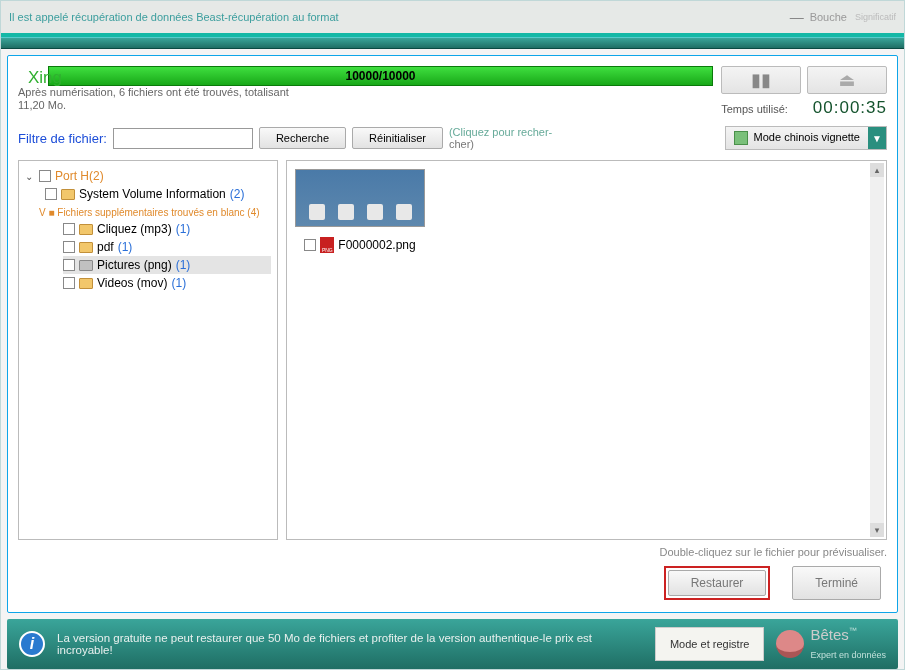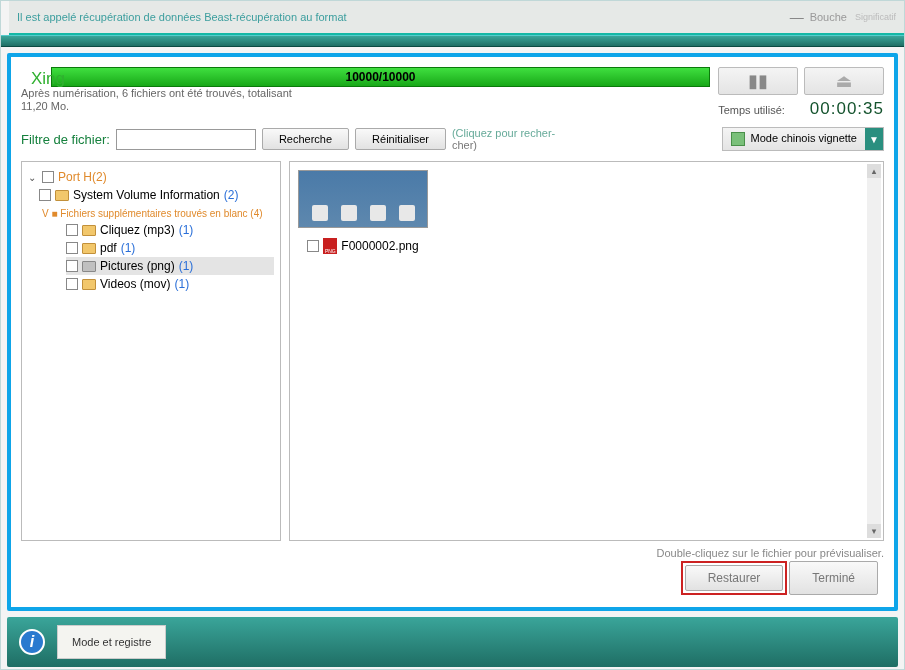--- a/index.html
+++ b/index.html
@@ -1,80 +1,80 @@
 <!DOCTYPE html>
 <html><head>
 <meta charset="utf-8">
 <style>
   * { box-sizing: border-box; font-family: Arial, sans-serif; }
   body { margin: 0; padding: 0; width: 905px; height: 670px; background: #f4f4f4; border: 1px solid #c0d8d8; overflow: hidden; }
   
-  .titlebar { height: 24px; background: #e6e9e7; display: flex; align-items: center; padding: 16px 8px; font-size: 11px; color: #3c9e9e; border-bottom: 2px solid #14b8a6; margin-left: 8px; }
+  .titlebar { height: 24px; background: #e6e9e7; display: flex; align-items: center; padding: 16px 8px; font-size: 11px; color: #3c9e9e; border-bottom: 4px solid #14b8a6; }
   .titlebar-spacer { flex: 1; }
   .title-btn { color: #888; font-size: 14px; margin: 0 6px; cursor: pointer; }
   .title-text-2 { color: #999; font-size: 11px; margin-right: 8px;}
   .title-text-3 { color: #bbb; font-size: 9px;}
   
   .ribbon { height: 12px; background: linear-gradient(#3aa59a, #1f6e64); border-top: 1px solid #5cc; border-bottom: 1px solid #0a4a42; }
   
-  .mainpanel { margin: 6px; background: #fff; border: 4px solid #0ea5e9; border-radius: 2px; padding: 10px; height: 558px; position: relative; }
+  .mainpanel { margin: 6px; background: #fff; border: 1px solid #0ea5e9; border-radius: 2px; padding: 10px; height: 558px; position: relative; }
   
   .top-row { display: flex; align-items: flex-start; gap: 8px; }
   .progress-col { flex: 1; }
   .xing { position: absolute; left: 20px; top: 12px; color: #30b030; font-size: 17px; }
   .progressbar { margin-left: 30px; height: 20px; background: linear-gradient(#3fdf3f, #18a818); border: 1px solid #0a7a0a; display:flex; align-items:center; justify-content:center; font-weight:bold; font-size:12px; color:#000;}
   .scanstatus { margin-left: 0px; font-size: 11px; color: #666; margin-top: 0; line-height: 13px;}
   
   .ctrlcol { display:flex; flex-direction:column; align-items:flex-end; gap:4px;}
   .ctrlbtns { display:flex; gap:6px;}
   .ctrlbtn { width: 80px; height: 28px; background: linear-gradient(#f4f4f4,#e4e4e4); border:1px solid #bbb; border-radius:2px; display:flex; align-items:center; justify-content:center; font-size:18px; color:#888;}
   .timelabel { font-size:11px; color:#555; }
   .timeval { font-size: 17px; color: #14532d; letter-spacing:1px;}
   
   .filterrow { display:flex; align-items:center; gap:6px; margin-top: 8px; position:relative;}
-  .filterlbl { font-size: 13px; color:#15803d; }
+  .filterlbl { font-size: 13px; color:#1d4ed8; }
   .filterinput { width: 140px; height: 21px; border:1px solid #999; }
   .btn { font-size:11px; padding: 4px 16px; background:linear-gradient(#f9f9f9,#e2e2e2); border:1px solid #aaa; border-radius:2px; cursor:pointer;}
   .hint { font-size:11px; color:#777;}
   .hint-top { color:#6a9;}
   .spacer { flex:1; }
   .viewsel { display:flex; align-items:center; border:1px solid #bbb; background:linear-gradient(#f4f4f4,#e4e4e4); height:24px;}
   .viewsel .viewtxt { font-size:11px; padding: 0 8px; display:flex; align-items:flex-start; gap:6px;}
   .viewsel .drop { background:#2a8f7f; color:#fff; width:18px; display:flex;align-items:center;justify-content:center; height:100%; font-size:10px;}
   
   .content { display:flex; gap:8px; margin-top:10px; height: 380px;}
   .tree { width: 260px; border:1px solid #bbb; padding:6px; font-size:12px; overflow:auto;}
   .tree-row { display:flex; align-items:center; gap:4px; padding:2px 0;}
   .tree-row.selected { background:#e4e4e4;}
   .chevron { width:10px; display:inline-block; font-size:10px; color:#555;}
   .cb { width:12px; height:12px; border:1px solid #888; display:inline-block; background:#fff;}
   .foldericon { width:14px; height:11px; background:#f2c76b; border:1px solid #c2903a; display:inline-block; border-radius:1px;}
   .foldericon.grey { background:#c0c0c0; border-color:#888;}
   .count { color:#2a6fd8;}
   .orange { color:#e08a2c;}
   .tl0 { margin-left: 0px;}
-  .tl1 { margin-left: 11px;}
+  .tl1 { margin-left: 20px;}
   .suplabel { font-size:10px; color:#e08a2c; margin-left:14px; margin-top:4px; margin-bottom:2px;}
   .tl2 { margin-left: 38px;}
   
   .filespane { flex:1; border:1px solid #bbb; position:relative; padding:8px; display:flex; align-items:flex-start; gap:20px;}
   .scroll { position:absolute; right:2px; top:2px; bottom:2px; width:14px; background:#f0f0f0;}
   .scroll .up, .scroll .down { height:14px; background:#ddd; display:flex; align-items:center; justify-content:center; font-size:9px; color:#666;}
   .scroll .track { position:absolute; top:14px; bottom:14px; left:0; right:0;}
   
   .fileitem { display:flex; flex-direction:column; align-items:center; width:130px;}
   .thumb { width:130px; height:58px; background: linear-gradient(#4a7aa8, #5e88ae); border:1px solid #999; position:relative; display:flex; align-items:flex-end; justify-content:space-around; padding:6px;}
   .deskicon { width:16px; height:16px; background:#e8e8e8; border-radius:2px;}
   .filerow { display:flex; align-items:center; gap:4px; margin-top:10px; font-size:12px;}
   .pngicon { width:14px; height:16px; background:#c82020; display:inline-block; position:relative;}
   .pngicon::after { content:'PNG'; position:absolute; bottom:0; left:0; right:0; font-size:5px; color:#fff; text-align:center;}
   
   .preview-hint { position:absolute; right:12px; bottom:-24px; font-size:11px; color:#888;}
   
-  .bottomrow { position:absolute; right:16px; bottom:12px; display:flex; gap:2px;}
+  .bottomrow { position:absolute; right:16px; bottom:12px; display:flex; gap:22px;}
   .restorebox { border:2px solid #c22; padding:2px;}
   .restorebox .btn, .bottomrow > .btn { padding: 5px 22px; font-size:12px; color:#777;}
   
   .footer { margin: 0 6px 6px; height: 50px; background: linear-gradient(#3aa59a,#1f6e64); border-radius:2px; display:flex; align-items:center; padding: 0 12px; gap:12px;}
   .infoicon { width:26px; height:26px; border-radius:50%; background:#2a7acf; border:2px solid #fff; display:flex; align-items:center; justify-content:center; color:#fff; font-style:italic; font-weight:bold; font-size:16px;}
   .footertxt { color:#e8f0ee; font-size:11.5px; flex:1;}
   .footerbtn { background:#f4f4f0; border:1px solid #ccc; padding:10px 14px; font-size:11px; color:#333; cursor:pointer;}
   .brand { display:flex; align-items:center; gap:6px;}
   .brandicon { width:28px; height:28px; background:#d88; border-radius:50%; border-bottom:6px solid #a55;}
   .brandtxt { color:#e8f0ee;}
@@ -212,14 +212,22 @@
     <div class="restorebox">
       <button class="btn">Restaurer</button>
     </div>
     <button class="btn">Terminé</button>
   </div>
 
 </div>
 
 <div class="footer">
   <div class="infoicon">i</div>
+  <div class="footertxt">La version gratuite ne peut restaurer que 50 Mo de fichiers et profiter de la version authentique-le prix est incroyable!</div>
   <div class="footerbtn">Mode et registre</div>
+  <div class="brand">
+    <div class="brandicon"></div>
+    <div class="brandtxt">
+      <span class="brandname">Bêtes</span><span class="tm">™</span><br>
+      <span class="brandsub">Expert en données</span>
+    </div>
+  </div>
 </div>
 
 </body></html>

